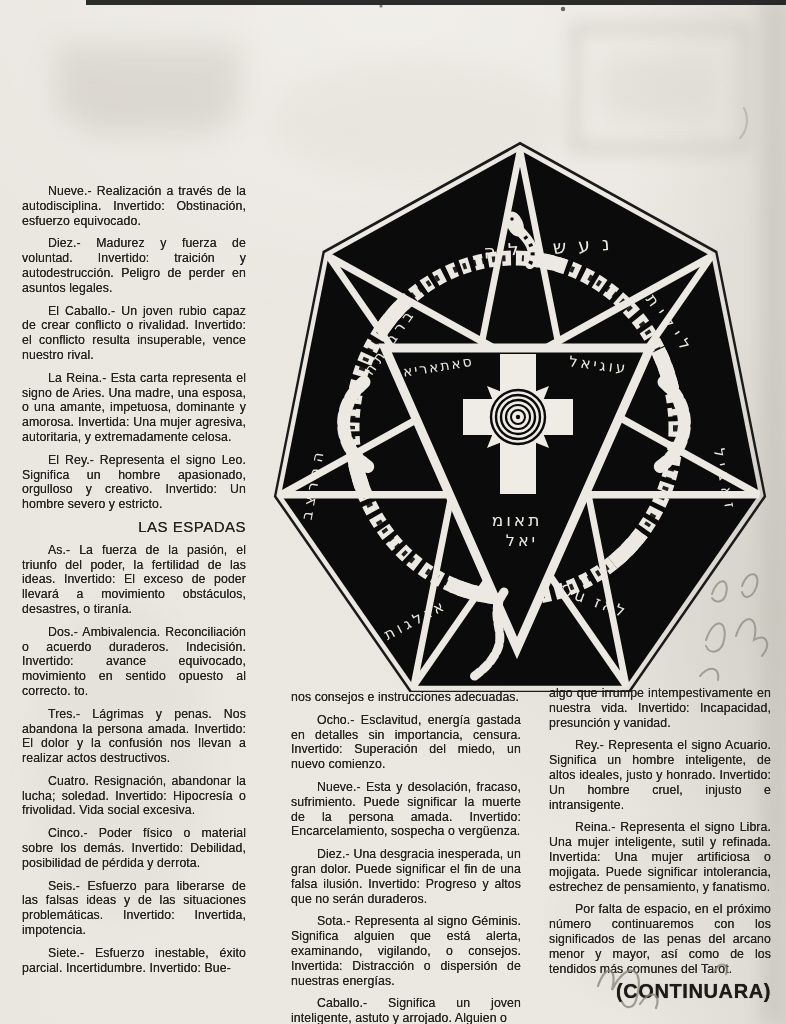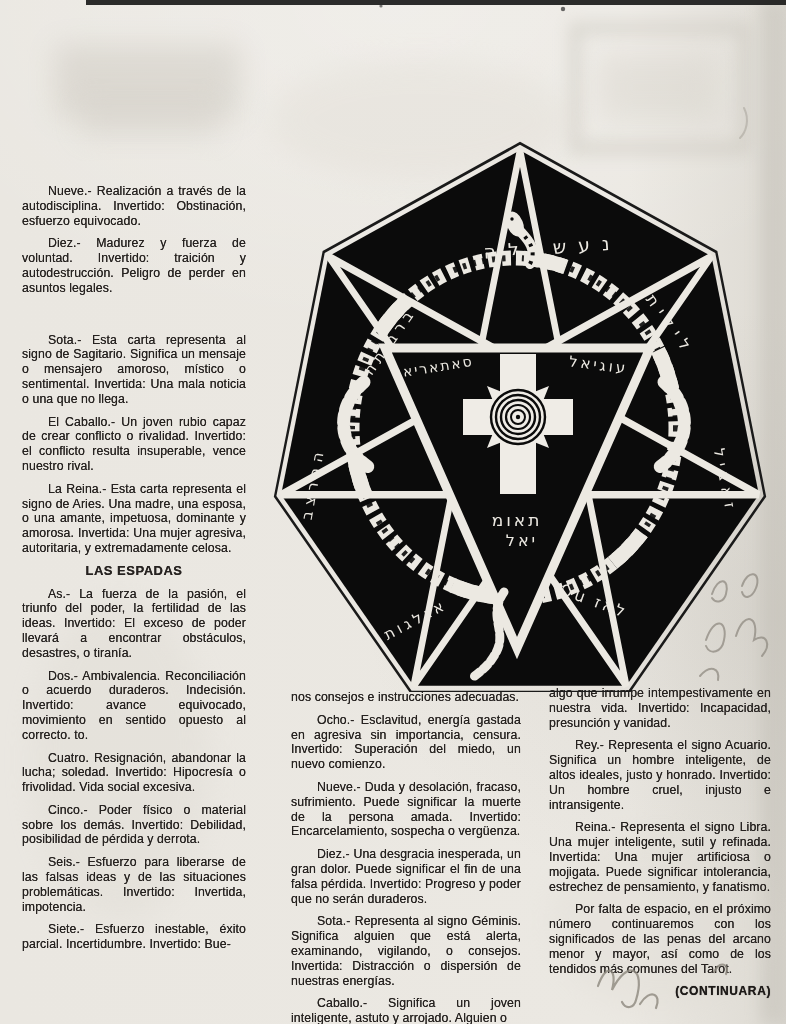--- a/index.html
+++ b/index.html
@@ -25,28 +25,28 @@
   .col{
     position:absolute;z-index:3;text-align:justify;overflow:hidden;
     font-size:12.3px;line-height:14.8px;letter-spacing:.1px;
     color:#262220;text-shadow:0 0 .55px rgba(38,34,32,.9);
   }
   .col p{margin:8px;}
   .para{text-indent:26px;}
   .para.noindent{text-indent:0;}
   .para.gap{margin-top:37px;}
   .heading{
-    text-indent:0;font-weight:700;font-size:13px;letter-spacing:.5px;
-    margin:15px 0 13px 0;text-align:center;
+    text-indent:0;font-weight:400;font-size:15px;letter-spacing:.5px;
+    margin:15px 0 13px 0;text-align:right;
   }
   .col-left{left:14px;top:176px;width:240px;height:848px;}
   .col-mid{left:283px;top:682px;width:246px;height:342px;}
   .col-right{left:541px;top:678px;width:238px;height:346px;}
   .continuara{
-    margin-top:26px;text-align:right;font-weight:700;font-size:12px;
+    margin-top:26px;text-align:right;font-weight:700;font-size:20px;
     letter-spacing:.6px;text-indent:0;color:#1d1a18;
     text-shadow:0 0 .7px rgba(29,26,24,.95);
   }
   .seal{position:absolute;left:268px;top:132px;z-index:4;}
   .heb{font-family:"DejaVu Sans",sans-serif;}
 </style>
 </head>
 <body>
 
 <div class="page">
@@ -66,36 +66,37 @@
     <rect x="600" y="55" width="115" height="65" fill="#d2cec5" opacity="0.35" filter="url(#b14)"></rect>
     <rect x="760" y="0" width="26" height="1024" fill="#c6c2ba" opacity="0.55" filter="url(#b8)"></rect>
     <ellipse cx="120" cy="760" rx="90" ry="160" fill="#ddd9d1" opacity="0.35" filter="url(#b14)"></ellipse>
     <ellipse cx="420" cy="120" rx="150" ry="60" fill="#e2ded6" opacity="0.4" filter="url(#b14)"></ellipse>
     <ellipse cx="660" cy="920" rx="110" ry="90" fill="#dedad2" opacity="0.3" filter="url(#b14)"></ellipse>
   </svg>
 
   <div class="col col-left">
       <p class="para">Nueve.- Realización a través de la autodisciplina. Invertido: Obstinación, esfuerzo equivocado.</p>
       <p class="para">Diez.- Madurez y fuerza de voluntad. Invertido: traición y autodestrucción. Peligro de perder en asuntos legales.</p>
-      <p class="para gap">Sota.- Esta carta representa al signo de Sagitario. Significa un mensaje o mensajero amoroso, místico o sentimental. Invertida: Una mala noticia o una que no llega.</p>
       <p class="para">El Caballo.- Un joven rubio capaz de crear conflicto o rivalidad. Invertido: el conflicto resulta insuperable, vence nuestro rival.</p>
       <p class="para">La Reina.- Esta carta representa el signo de Aries. Una madre, una esposa, o una amante, impetuosa, dominante y amorosa. Invertida: Una mujer agresiva, autoritaria, y extremadamente celosa.</p>
+      <p class="para">El Rey.- Representa el signo Leo. Significa un hombre apasionado, orgulloso y creativo. Invertido: Un hombre severo y estricto.</p>
       <p class="heading">LAS ESPADAS</p>
-      <p class="para">As.- La fuerza de la pasión, el triunfo del poder, la fertilidad de las ideas. Invertido: El exceso de poder llevará a encontrar obstáculos, desastres, o tiranía.</p>
+      <p class="para">As.- La fuerza de la pasión, el triunfo del poder, la fertilidad de las ideas. Invertido: El exceso de poder llevará a movimiento obstáculos, desastres, o tiranía.</p>
       <p class="para">Dos.- Ambivalencia. Reconciliación o acuerdo duraderos. Indecisión. Invertido: avance equivocado, movimiento en sentido opuesto al correcto. to.</p>
+      <p class="para">Tres.- Lágrimas y penas. Nos abandona la persona amada. Invertido: El dolor y la confusión nos llevan a realizar actos destructivos.</p>
       <p class="para">Cuatro. Resignación, abandonar la lucha; soledad. Invertido: Hipocresía o frivolidad. Vida social excesiva.</p>
       <p class="para">Cinco.- Poder físico o material sobre los demás. Invertido: Debilidad, posibilidad de pérdida y derrota.</p>
       <p class="para">Seis.- Esfuerzo para liberarse de las falsas ideas y de las situaciones problemáticas. Invertido: Invertida, impotencia.</p>
       <p class="para">Siete.- Esfuerzo inestable, éxito parcial. Incertidumbre. Invertido: Bue-</p>
     </div>
   <div class="col col-mid">
       <p class="para noindent">nos consejos e instrucciones adecuadas.</p>
-      <p class="para">Ocho.- Esclavitud, energía gastada en agresiva sin importancia, censura. Invertido: Superación del miedo, un nuevo comienzo.</p>
-      <p class="para">Nueve.- Duda y desolación, fracaso, sufrimiento. Puede significar la muerte de la persona amada. Invertido: Encarcelamiento, sospecha o vergüenza.</p>
-      <p class="para">Diez.- Una desgracia inesperada, un gran dolor. Puede significar el fin de una falsa pérdida. Invertido: Progreso y poder que no serán duraderos.</p>
+      <p class="para">Ocho.- Esclavitud, energía gastada en detalles sin importancia, censura. Invertido: Superación del miedo, un nuevo comienzo.</p>
+      <p class="para">Nueve.- Esta y desolación, fracaso, sufrimiento. Puede significar la muerte de la persona amada. Invertido: Encarcelamiento, sospecha o vergüenza.</p>
+      <p class="para">Diez.- Una desgracia inesperada, un gran dolor. Puede significar el fin de una falsa ilusión. Invertido: Progreso y altos que no serán duraderos.</p>
       <p class="para">Sota.- Representa al signo Géminis. Significa alguien que está alerta, examinando, vigilando, o consejos. Invertida: Distracción o dispersión de nuestras energías.</p>
       <p class="para">Caballo.- Significa un joven inteligente, astuto y arrojado. Alguien o</p>
     </div>
   <div class="col col-right">
   <p class="para noindent">algo que irrumpe intempestivamente en nuestra vida. Invertido: Incapacidad, presunción y vanidad.</p>
       <p class="para">Rey.- Representa el signo Acuario. Significa un hombre inteligente, de altos ideales, justo y honrado. Invertido: Un hombre cruel, injusto e intransigente.</p>
       <p class="para">Reina.- Representa el signo Libra. Una mujer inteligente, sutil y refinada. Invertida: Una mujer artificiosa o mojigata. Puede significar intolerancia, estrechez de pensamiento, y fanatismo.</p>
       <p class="para">Por falta de espacio, en el próximo número continuaremos con los significados de las penas del arcano menor y mayor, así como de los tendidos más comunes del Tarot.</p>
       <p class="continuara">(CONTINUARA)</p>
     </div>

